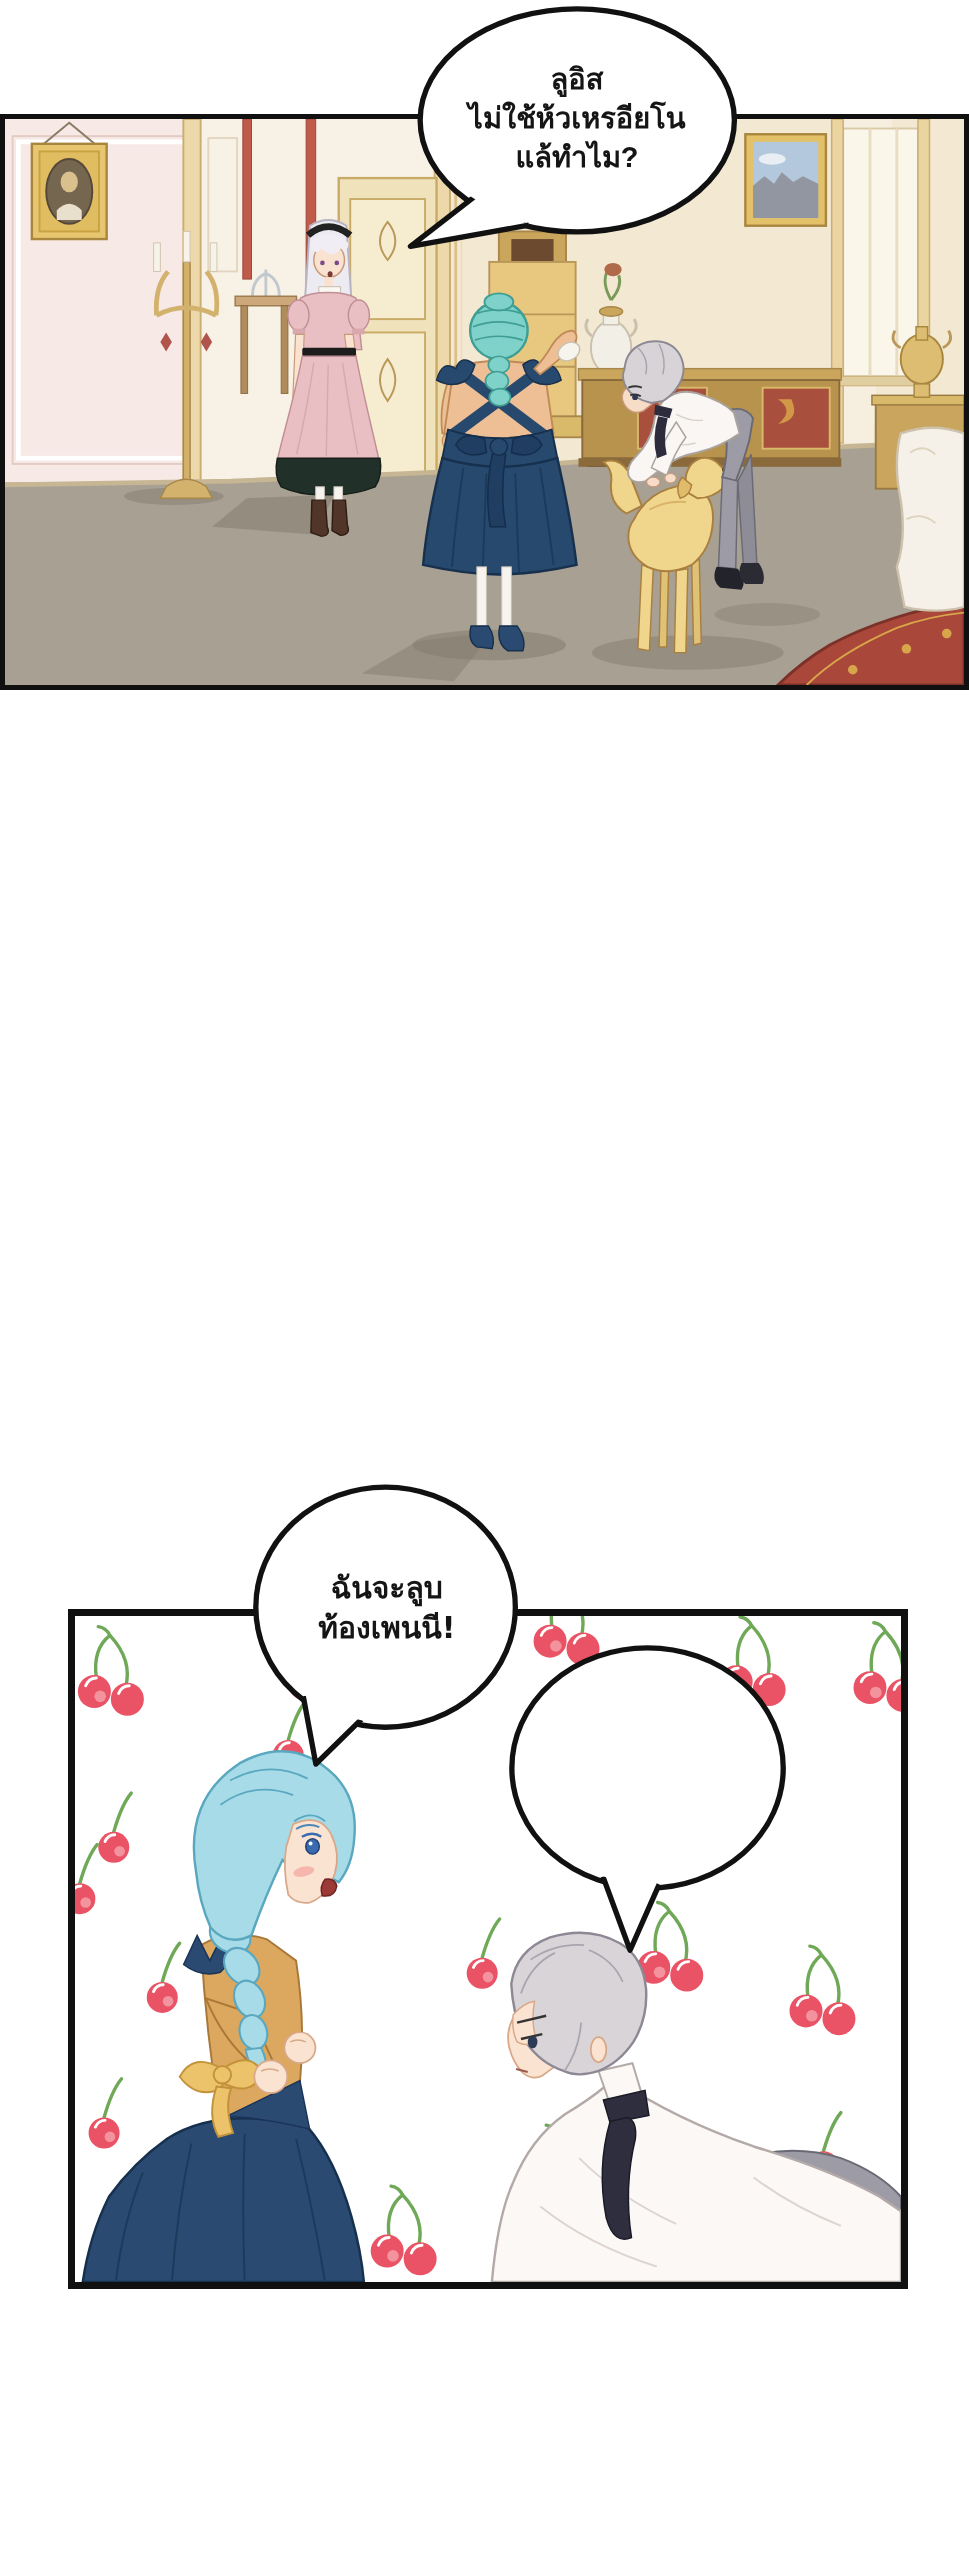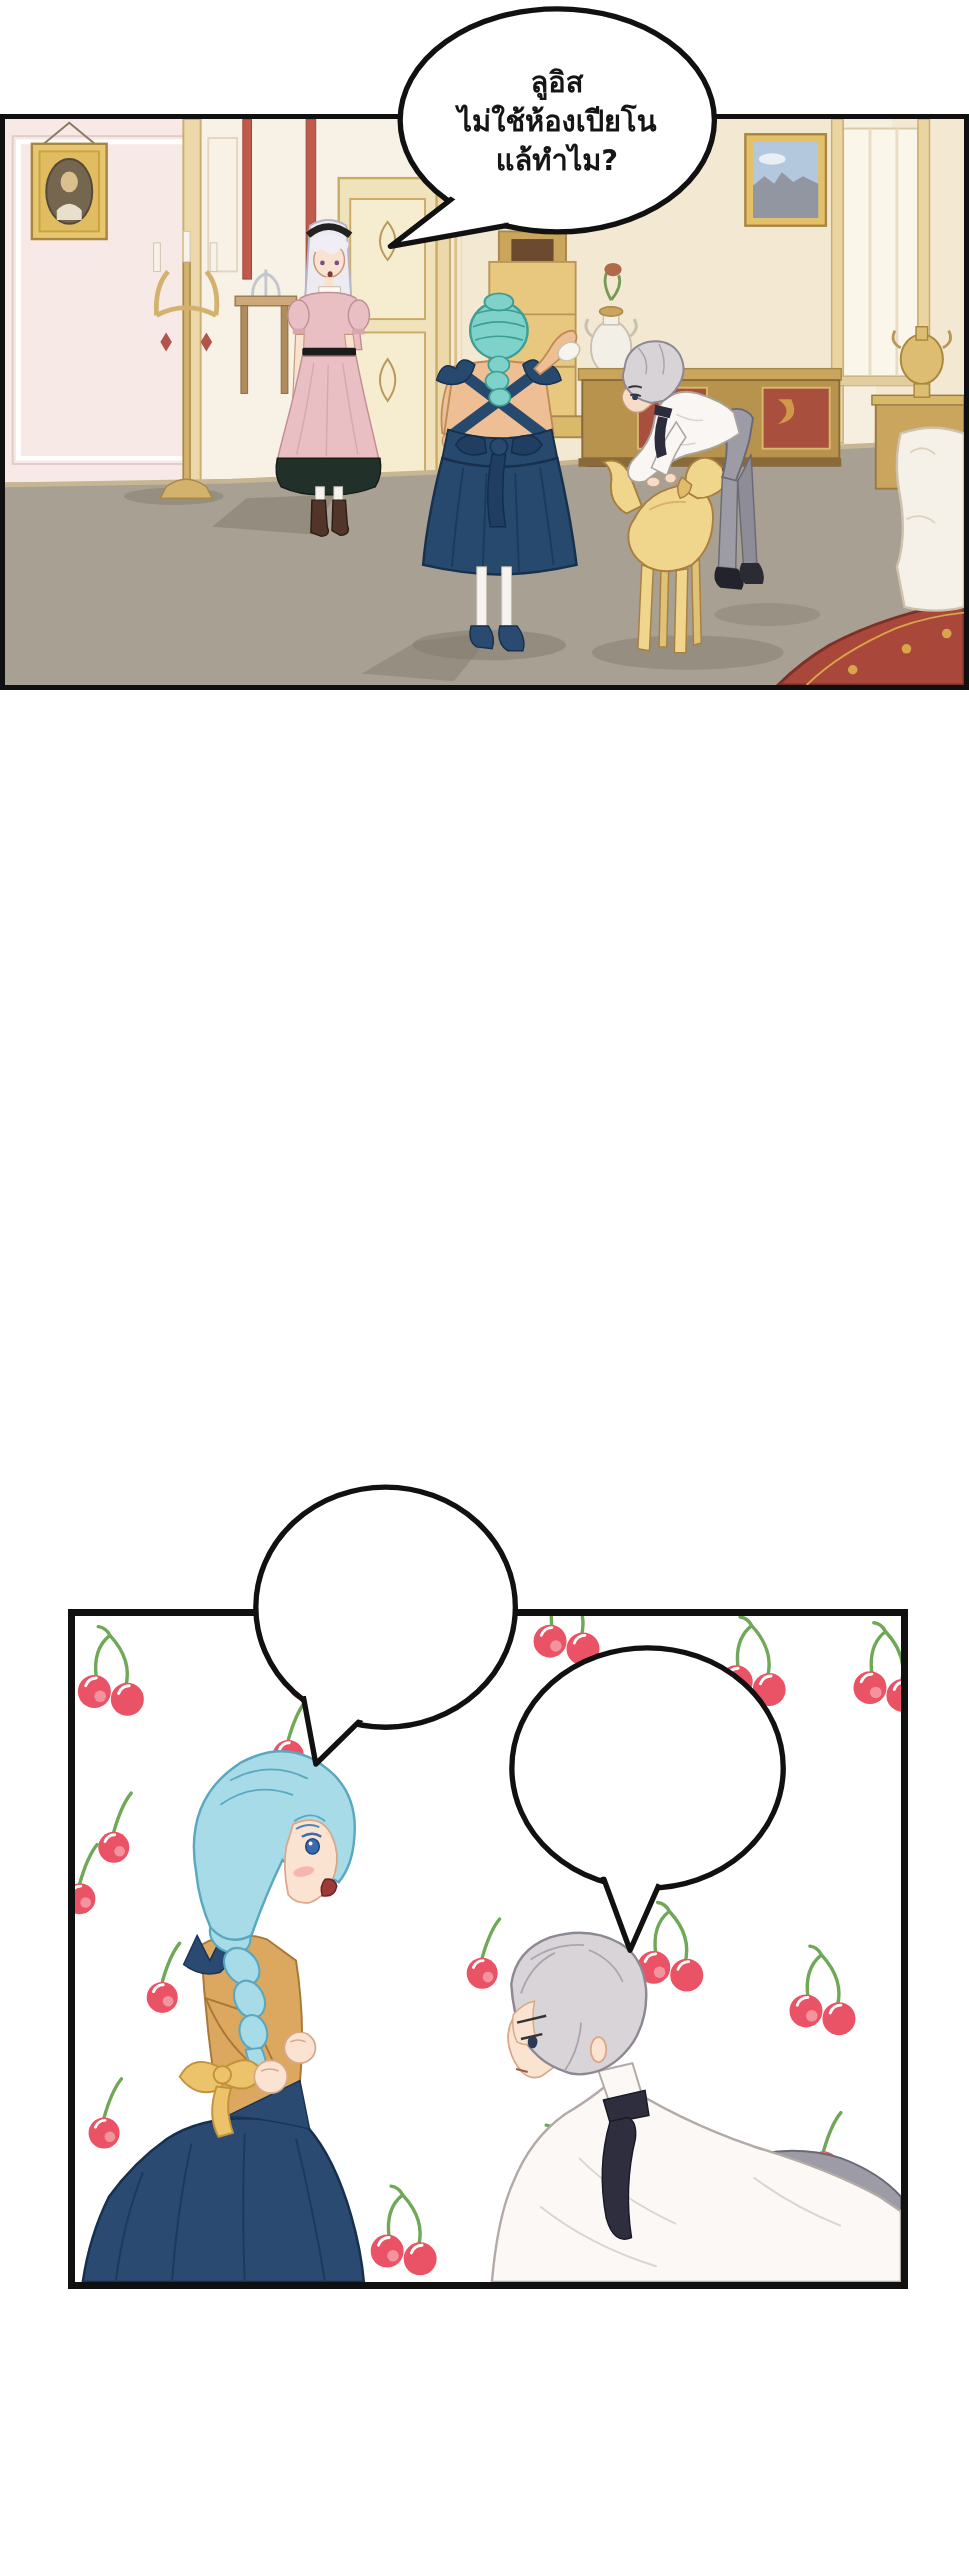--- a/index.html
+++ b/index.html
@@ -7,21 +7,21 @@
   .page{position:relative;width:969px;height:2576px;background:#ffffff;overflow:hidden;}
   .panel{position:absolute;box-sizing:border-box;background:#ffffff;border:5.8px solid #101010;}
   .panel svg{display:block;width:100%;height:100%;}
   .panel-1{left:0;top:114px;width:969px;height:576px;}
   .panel-2{left:68px;top:1609px;width:840px;height:680px;border-width:7.8px;}
   .bubble{position:absolute;z-index:10;}
   .bubble svg{position:absolute;left:0;top:0;width:100%;height:100%;}
   .bubble-text{position:absolute;display:flex;flex-direction:column;align-items:center;justify-content:center;
     text-align:center;color:#151515;font-weight:600;line-height:1.34;}
   .bubble-text span{display:block;white-space:nowrap;}
-  .bubble-1{left:373px;top:1.9px;width:354px;height:260px;}
+  .bubble-1{left:393px;top:1.9px;width:354px;height:260px;font-family:Liberation Mono, monospace;}
   .bubble-1 .bubble-text{left:23px;top:9.7px;width:322px;height:219px;font-size:29px;}
   .bubble-2{left:141px;top:725px;width:310px;height:279px;}
   .bubble-2 .bubble-text{left:7.8px;top:41px;width:295px;height:233px;font-size:30px;}
   .bubble-3{left:250px;top:1481px;width:276px;height:291px;}
   .bubble-3 .bubble-text{left:5.8px;top:5.8px;width:262px;height:242px;font-size:30px;}
   .bubble-4{left:506px;top:1642px;width:286px;height:315px;}
   .bubble-4 .bubble-text{left:5.8px;top:5.8px;width:273px;height:242px;font-size:29px;}
 </style>
 </head>
 <body>
@@ -359,32 +359,36 @@
   </section>
 
   <div class="bubble bubble-1">
     <svg viewBox="0 0 365 268">
       <ellipse cx="190" cy="122" rx="162" ry="115" fill="#ffffff" stroke="#111111" stroke-width="5.5"></ellipse>
       <path d="M85,200 L18,252 L140,230" fill="#ffffff" stroke="#111111" stroke-width="5.5" stroke-linejoin="round"></path>
       <ellipse cx="190" cy="122" rx="157" ry="110" fill="#ffffff"></ellipse>
     </svg>
     <div class="bubble-text">
       <span>ลูอิส</span>
-      <span>ไม่ใช้ห้องเปียโน</span>
+      <span>ไม่ใช้ห้วเหรอียโน</span>
       <span>แล้ทำไม?</span>
     </div>
   </div>
 
 
   <div class="bubble bubble-3">
     <svg viewBox="0 0 285 300">
       <ellipse cx="140" cy="130" rx="134" ry="124" fill="#ffffff" stroke="#111111" stroke-width="5.5"></ellipse>
       <path d="M55,222 L68,292 L115,246" fill="#ffffff" stroke="#111111" stroke-width="5.5" stroke-linejoin="round"></path>
       <ellipse cx="140" cy="130" rx="129" ry="119" fill="#ffffff"></ellipse>
     </svg>
+    <div class="bubble-text">
+      <span>ฉันจะลูบ</span>
+      <span>ท้องเพนนี!</span>
+    </div>
   </div>
 
   <div class="bubble bubble-4">
     <svg viewBox="0 0 295 325">
       <ellipse cx="146" cy="130" rx="140" ry="124" fill="#ffffff" stroke="#111111" stroke-width="5.5"></ellipse>
       <path d="M100,242 L128,318 L158,250" fill="#ffffff" stroke="#111111" stroke-width="5.5" stroke-linejoin="round"></path>
       <ellipse cx="146" cy="130" rx="135" ry="119" fill="#ffffff"></ellipse>
     </svg>
   </div>
 

